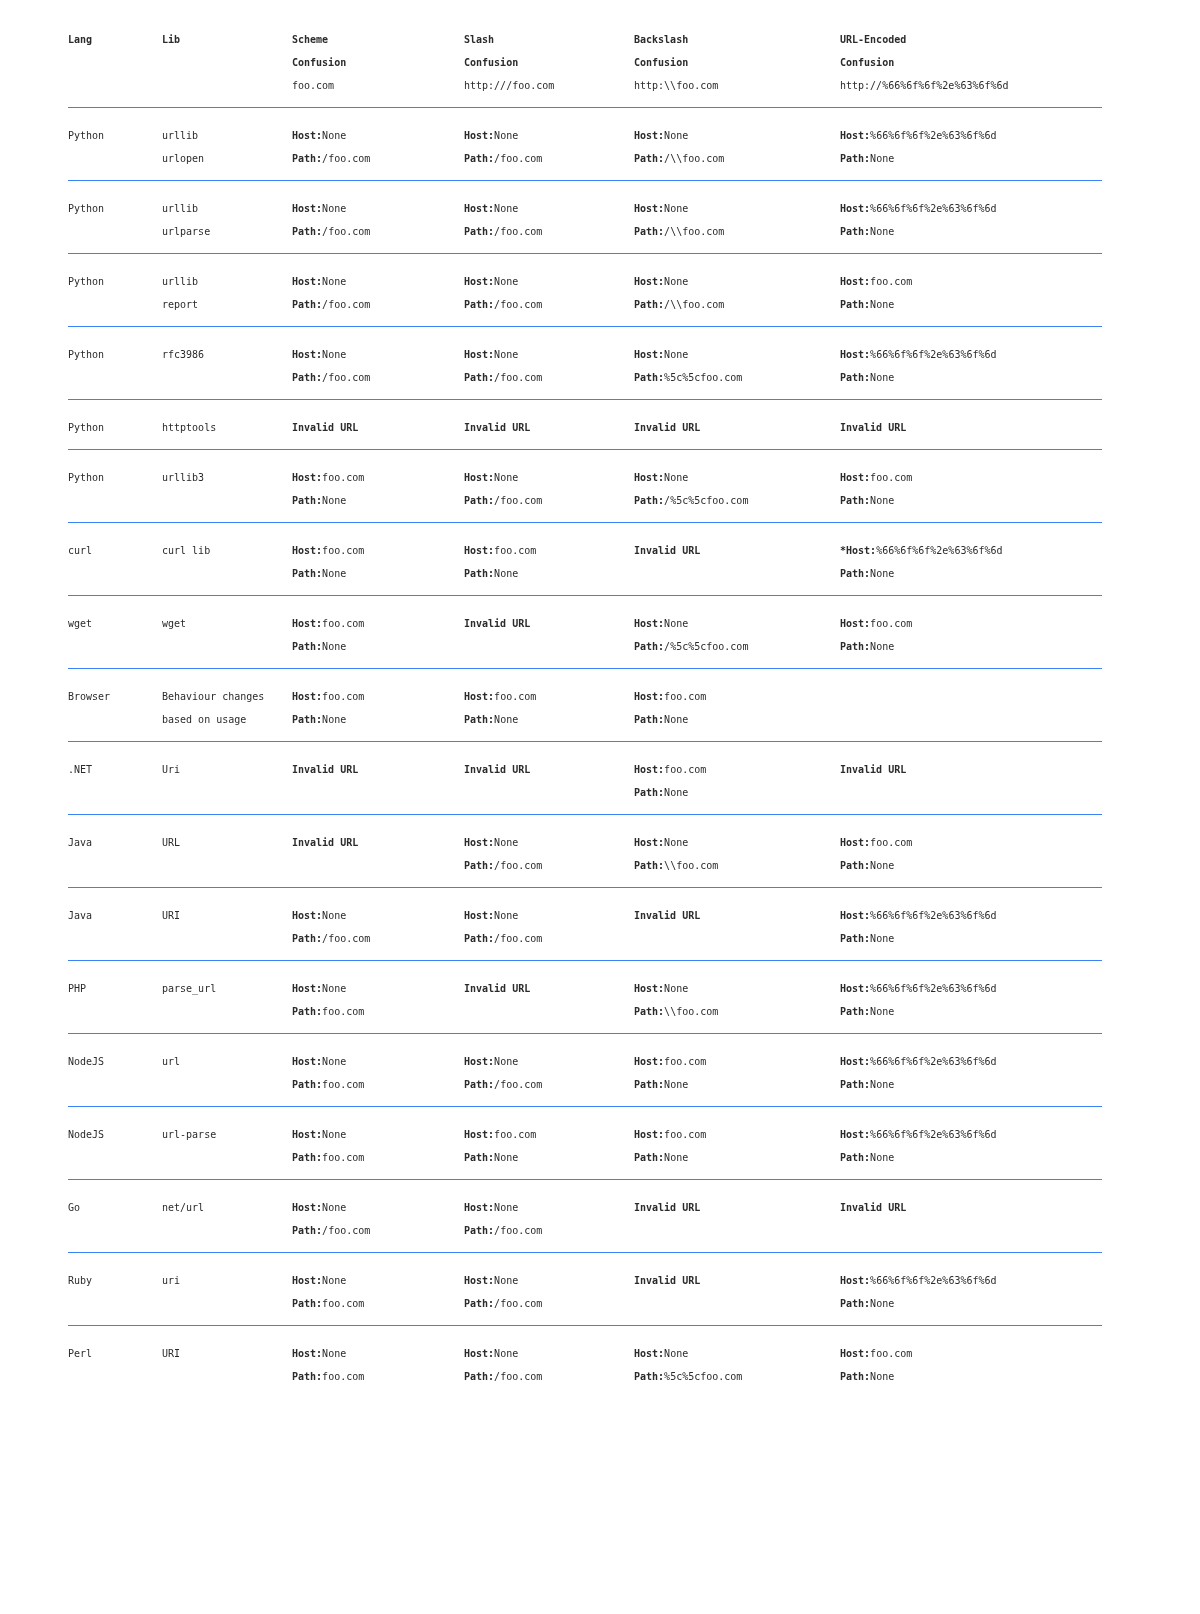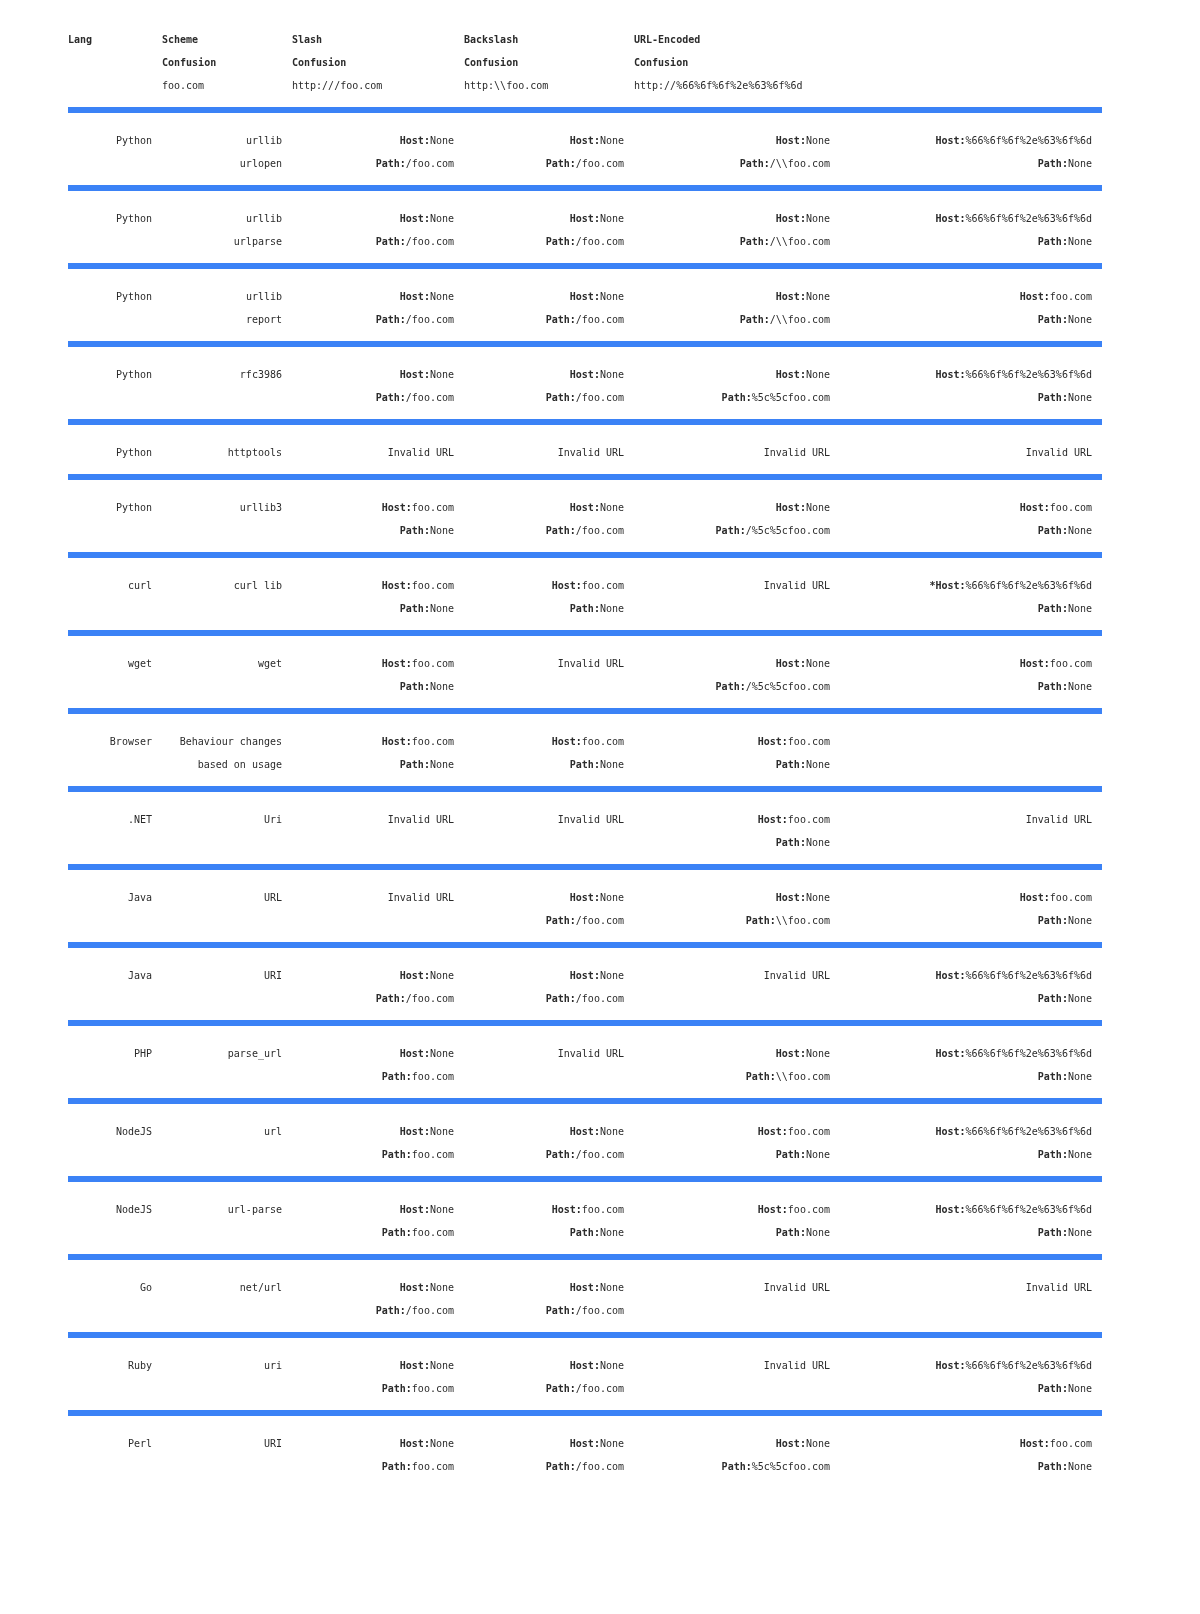--- a/index.html
+++ b/index.html
@@ -19,39 +19,42 @@
     font-family:"DejaVu Sans Mono", monospace;
     font-size:10px; line-height:23px; color:#2b2b2b;
   }
   .thead, .trow {
     display:grid;
     grid-template-columns:94px 130px 172px 170px 206px 1fr;
   }
   .thead { padding-bottom:10px; }
   .hline { font-weight:bold; }
   .hexample { font-weight:normal; }
-  .trow { border-top:6px solid #3b82f6; padding:16px 0 10px 0;text-align:right; }
+  .trow { border-top:1px solid #3b82f6; padding:16px 0 10px 0; }
   .cell { padding-right:10px; }
   .k { font-weight:bold; }
-  .invalid { font-weight:normal;margin-left:12px; }
+  .invalid { font-weight:bold; }
   .note { max-width:134px; }
   .footnote { margin-top:62px; font-size:17px; color:#1e1e1e; }
   .footnote .link { color:var(--link); cursor:pointer; }
 </style>
 </head>
 <body>
 
 <main class="content">
 
   <section class="table">
     <div class="thead">
         <div class="cell hcell">
           <div class="hline">Lang</div>
         </div>
         <div class="cell hcell">
+          <div class="hline">Lib</div>
+        </div>
+        <div class="cell hcell">
           <div class="hline">Scheme</div>
           <div class="hline">Confusion</div>
           <div class="hexample">foo.com</div>
         </div>
         <div class="cell hcell">
           <div class="hline">Slash</div>
           <div class="hline">Confusion</div>
           <div class="hexample">http:///foo.com</div>
         </div>
         <div class="cell hcell">

